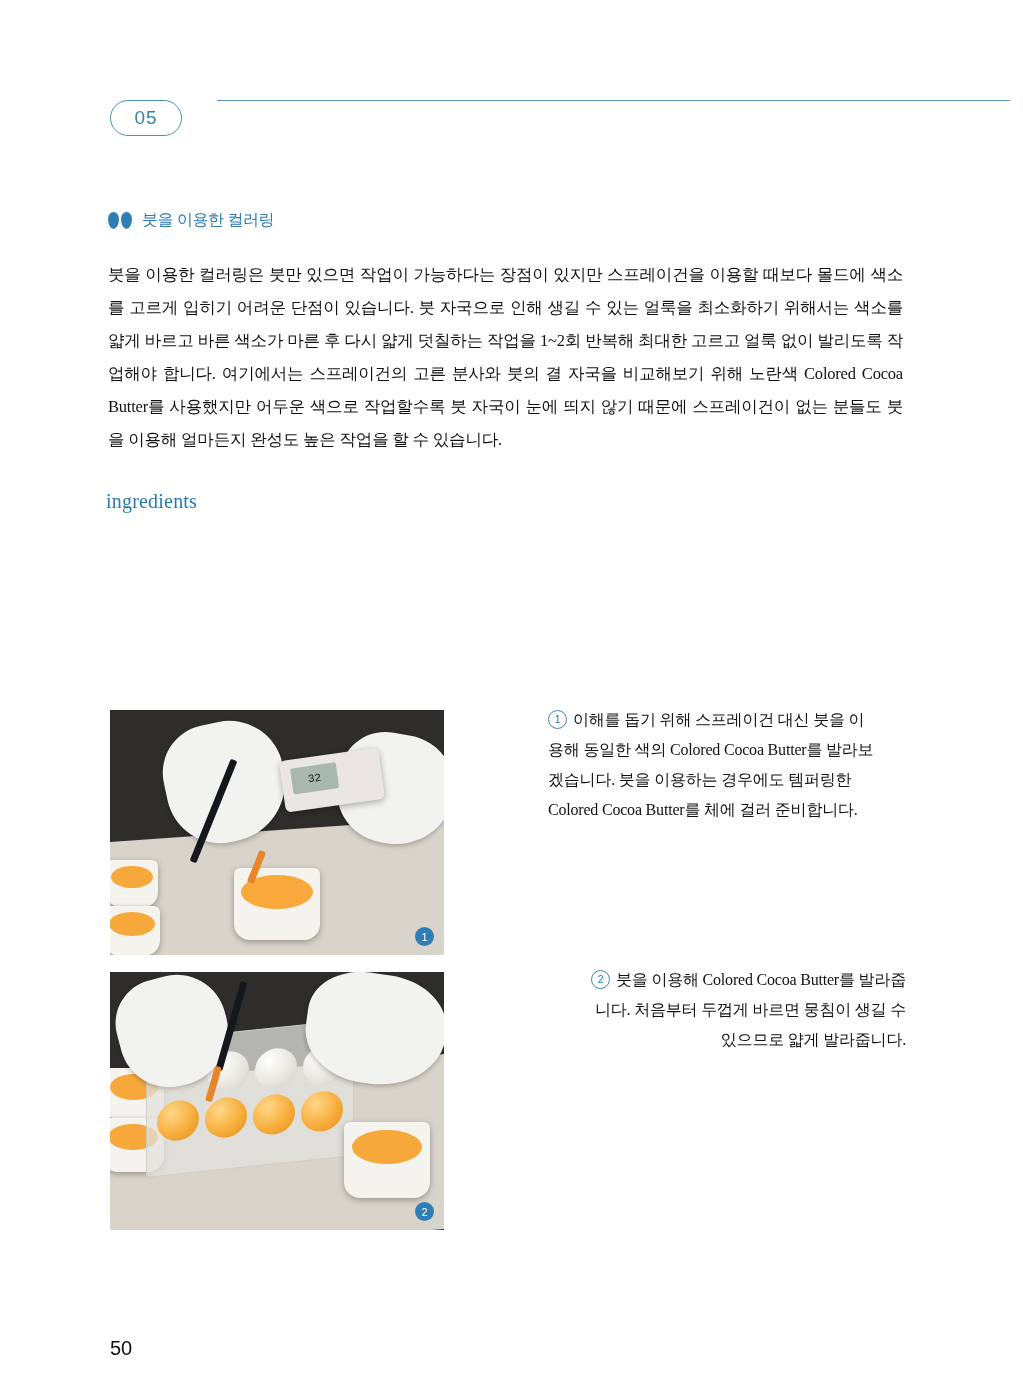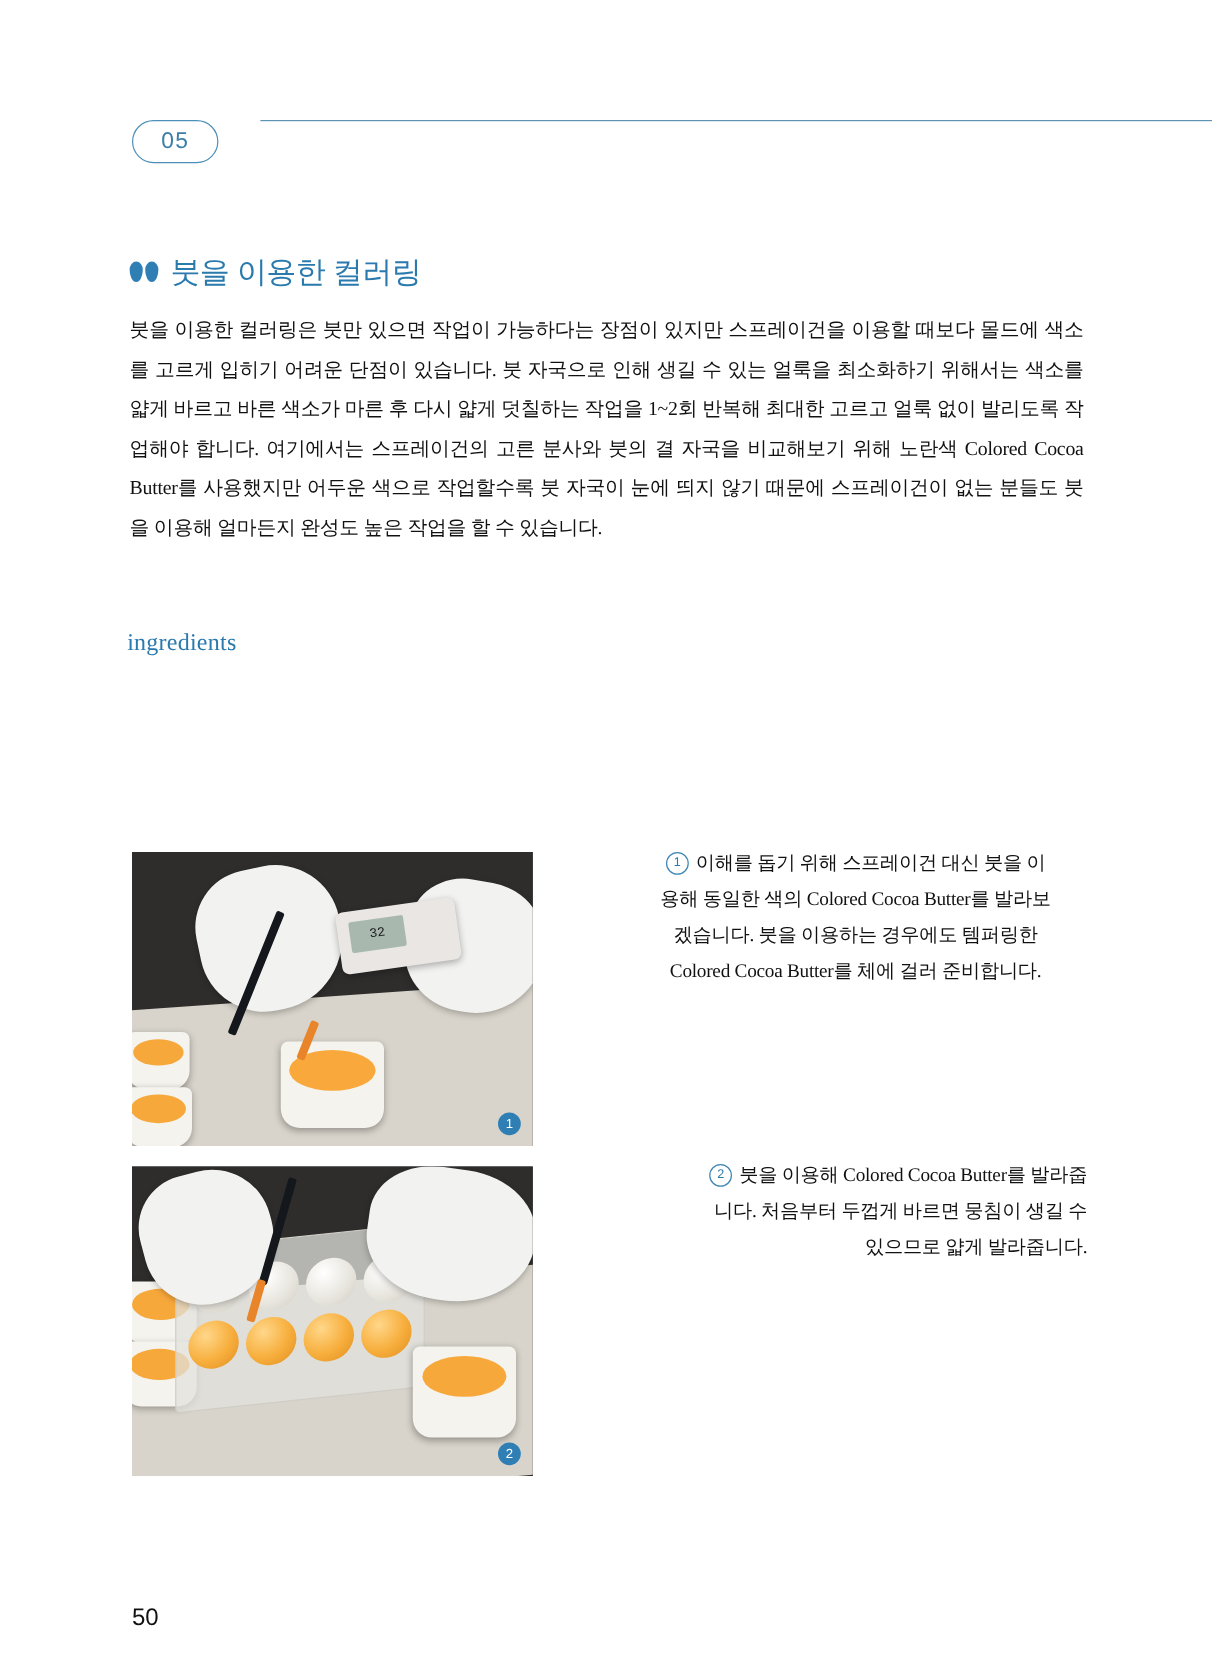--- a/index.html
+++ b/index.html
@@ -64,21 +64,21 @@
   }
   .diamond {
     width: 11px;
     height: 17px;
     background: #2f7fb5;
     border-radius: 50% 50% 50% 50% / 40% 40% 60% 60%;
     transform: rotate(0deg);
   }
   .diamond.second { opacity: 1; }
   .section-title {
-    font-size: 25px;
+    font-size: 16px;
     color: #2a7aae;
     font-family: "Liberation Sans", sans-serif;
     font-weight: 400;
     letter-spacing: -0.5px;
   }
 
   
   .body-text {
     position: absolute;
     left: 108px;
@@ -91,21 +91,20 @@
     letter-spacing: -0.2px;
   }
 
   
   .ingredients-row {
     position: absolute;
     left: 106px;
     top: 490px;
     display: flex;
     align-items: baseline;
-    margin-top: 35px;
   }
   .ingredients-label {
     font-size: 20px;
     color: #2a7aae;
     font-family: "Liberation Serif", serif;
     letter-spacing: 0.2px;
   }
   .ingredients-value {
     margin-left: 28px;
     font-size: 16.5px;
@@ -207,21 +206,21 @@
 
   
   .caption {
     position: absolute;
     width: 330px;
     font-size: 16px;
     line-height: 30px;
     color: #111;
     letter-spacing: -0.2px;
   }
-  #caption-1 { left: 548px; top: 705px; text-align: center; }
+  #caption-1 { left: 548px; top: 705px; }
   #caption-2 { left: 576px; top: 965px; text-align: right; }
   .caption-num {
     display: inline-flex;
     align-items: center;
     justify-content: center;
     width: 17px;
     height: 17px;
     border: 1px solid #3d86b5;
     border-radius: 50%;
     color: #2a7aae;

